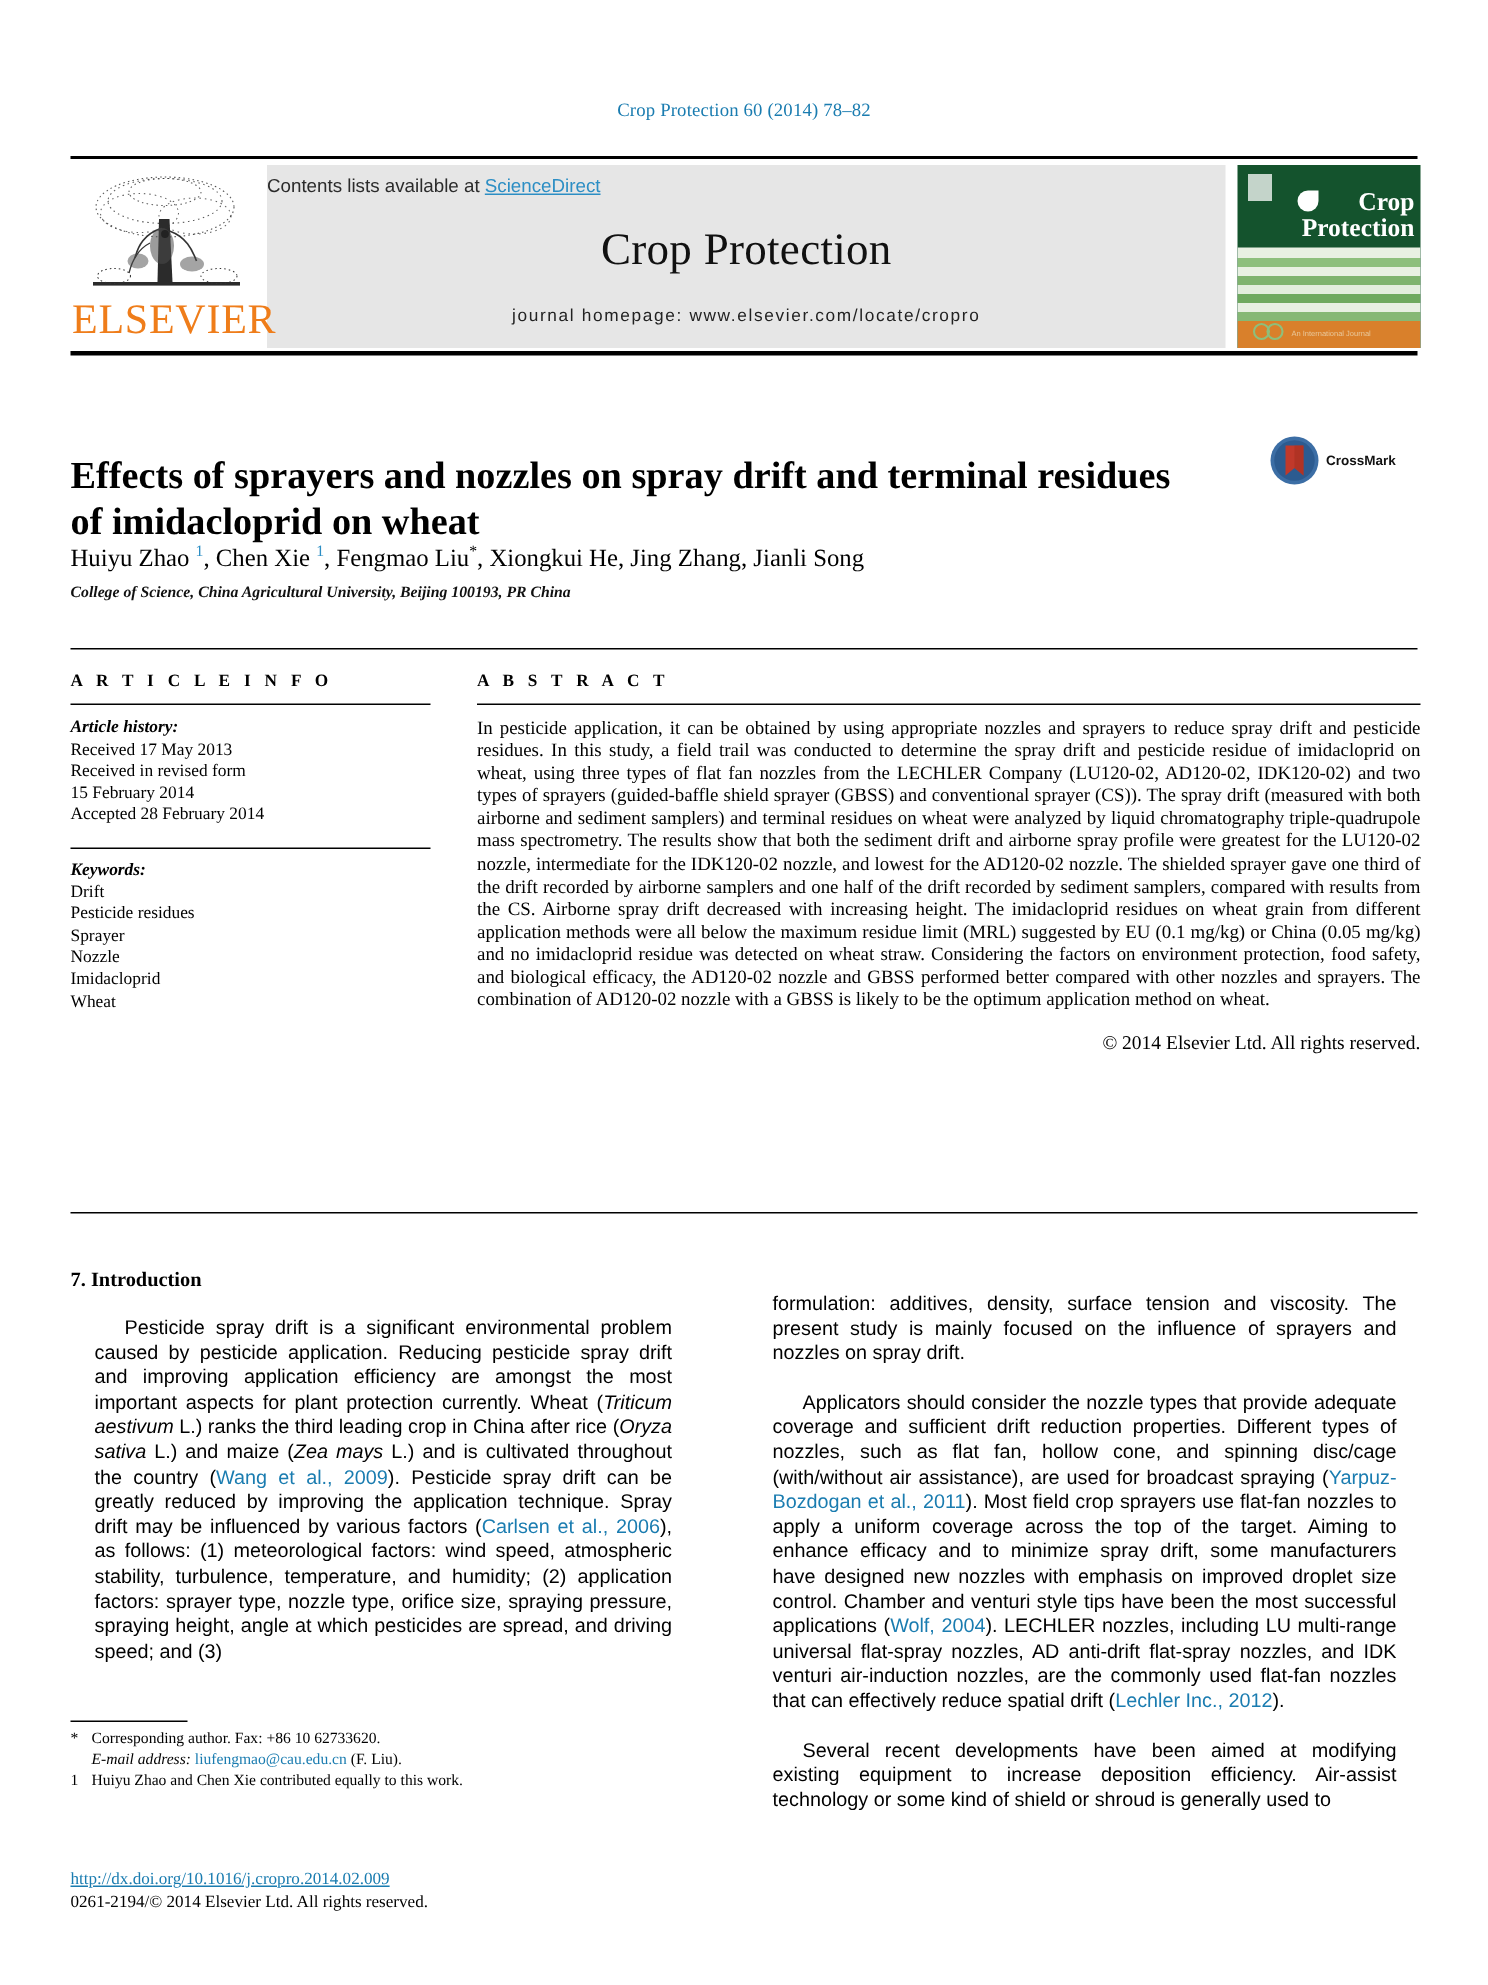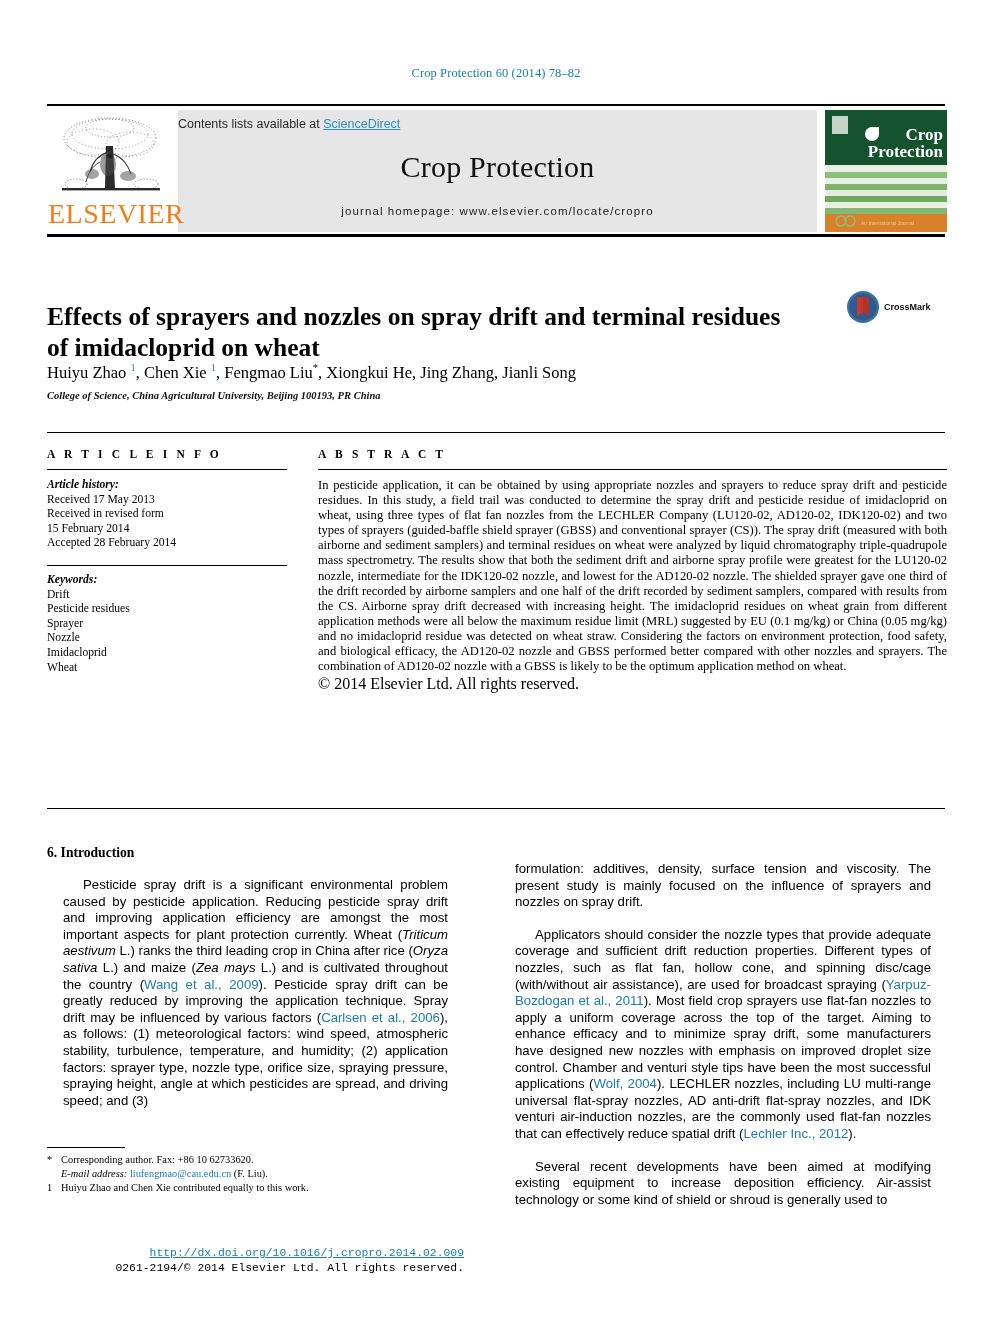--- a/index.html
+++ b/index.html
@@ -159,23 +159,24 @@
     font-size: 11.6px; line-height: 14.6px; color: #000;
   }
   .info-body .lab { font-style: italic; font-weight: bold; }
 
   .abstract-text {
     font-family: "Liberation Serif", serif;
     font-size: 12.6px; line-height: 15.1px;
     text-align: justify; color: #000;
   }
   .copyline {
-    margin-top: 1px;
-    font-family: "Liberation Serif", serif;
-    font-size: 16px; color: #000;
+    margin-top: 13px;
+    text-align: right;
+    font-family: "Liberation Serif", serif;
+    font-size: 13px; color: #000;
   }
 
   
   .colL { position: absolute; left: 47px; top: 845px; width: 417px; }
   .colR { position: absolute; left: 499px; top: 845px; width: 448px; }
 
   .h1 {
     font-family: "Liberation Serif", serif;
     font-weight: bold; font-size: 13.6px; color: #000;
     margin: 0 0 14px 0;
@@ -199,22 +200,22 @@
     position: absolute; left: 47px; top: 1153px; width: 417px;
     font-family: "Liberation Serif", serif;
     font-size: 10.4px; line-height: 13.6px; color: #000;
   }
   .footnotes .mk { display: inline-block; width: 14px; text-align: left; }
   .footnotes .em { font-style: italic; }
   .footnotes a.mail { color: #1a7cb0; text-decoration: none; }
 
   .doiblock {
     position: absolute; left: 47px; top: 1246px; width: 417px;
-    font-family: Liberation Mono, monospace;
-    font-size: 11.4px; line-height: 15px; text-align: right;
+    font-family: Liberation Serif, serif;
+    font-size: 11.4px; line-height: 15px;
   }
   .doiblock .doi { color: #1a7cb0; }
   .doiblock .issn { color: #000; }
 </style>
 </head>
 <body>
 
 <div class="page">
 
   <div class="runhead">Crop Protection 60 (2014) 78–82</div>
@@ -317,21 +318,21 @@
   <div class="abscol">
     <div class="secthead">A B S T R A C T</div>
     <div class="hrule-thin"></div>
     <div class="abstract-text">In pesticide application, it can be obtained by using appropriate nozzles and sprayers to reduce spray drift and pesticide residues. In this study, a field trail was conducted to determine the spray drift and pesticide residue of imidacloprid on wheat, using three types of flat fan nozzles from the LECHLER Company (LU120-02, AD120-02, IDK120-02) and two types of sprayers (guided-baffle shield sprayer (GBSS) and conventional sprayer (CS)). The spray drift (measured with both airborne and sediment samplers) and terminal residues on wheat were analyzed by liquid chromatography triple-quadrupole mass spectrometry. The results show that both the sediment drift and airborne spray profile were greatest for the LU120-02 nozzle, intermediate for the IDK120-02 nozzle, and lowest for the AD120-02 nozzle. The shielded sprayer gave one third of the drift recorded by airborne samplers and one half of the drift recorded by sediment samplers, compared with results from the CS. Airborne spray drift decreased with increasing height. The imidacloprid residues on wheat grain from different application methods were all below the maximum residue limit (MRL) suggested by EU (0.1 mg/kg) or China (0.05 mg/kg) and no imidacloprid residue was detected on wheat straw. Considering the factors on environment protection, food safety, and biological efficacy, the AD120-02 nozzle and GBSS performed better compared with other nozzles and sprayers. The combination of AD120-02 nozzle with a GBSS is likely to be the optimum application method on wheat.</div>
     <div class="copyline">© 2014 Elsevier Ltd. All rights reserved.</div>
   </div>
 
   <div class="band-rule-bottom"></div>
 
   <div class="colL">
-    <div class="h1">6. Introduction</div>
+    <div class="h1">7. Introduction</div>
     <p class="body">Pesticide spray drift is a significant environmental problem caused by pesticide application. Reducing pesticide spray drift and improving application efficiency are amongst the most important aspects for plant protection currently. Wheat (<i>Triticum aestivum</i> L.) ranks the third leading crop in China after rice (<i>Oryza sativa</i> L.) and maize (<i>Zea mays</i> L.) and is cultivated throughout the country (<span class="ref">Wang et al., 2009</span>). Pesticide spray drift can be greatly reduced by improving the application technique. Spray drift may be influenced by various factors (<span class="ref">Carlsen et al., 2006</span>), as follows: (1) meteorological factors: wind speed, atmospheric stability, turbulence, temperature, and humidity; (2) application factors: sprayer type, nozzle type, orifice size, spraying pressure, spraying height, angle at which pesticides are spread, and driving speed; and (3)</p>
   </div>
 
   <div class="colR">
     <p class="body cont">formulation: additives, density, surface tension and viscosity. The present study is mainly focused on the influence of sprayers and nozzles on spray drift.</p>
     <p class="body">Applicators should consider the nozzle types that provide adequate coverage and sufficient drift reduction properties. Different types of nozzles, such as flat fan, hollow cone, and spinning disc/cage (with/without air assistance), are used for broadcast spraying (<span class="ref">Yarpuz-Bozdogan et al., 2011</span>). Most field crop sprayers use flat-fan nozzles to apply a uniform coverage across the top of the target. Aiming to enhance efficacy and to minimize spray drift, some manufacturers have designed new nozzles with emphasis on improved droplet size control. Chamber and venturi style tips have been the most successful applications (<span class="ref">Wolf, 2004</span>). LECHLER nozzles, including LU multi-range universal flat-spray nozzles, AD anti-drift flat-spray nozzles, and IDK venturi air-induction nozzles, are the commonly used flat-fan nozzles that can effectively reduce spatial drift (<span class="ref">Lechler Inc., 2012</span>).</p>
     <p class="body">Several recent developments have been aimed at modifying existing equipment to increase deposition efficiency. Air-assist technology or some kind of shield or shroud is generally used to</p>
   </div>
 
   <div class="fnrule"></div>

